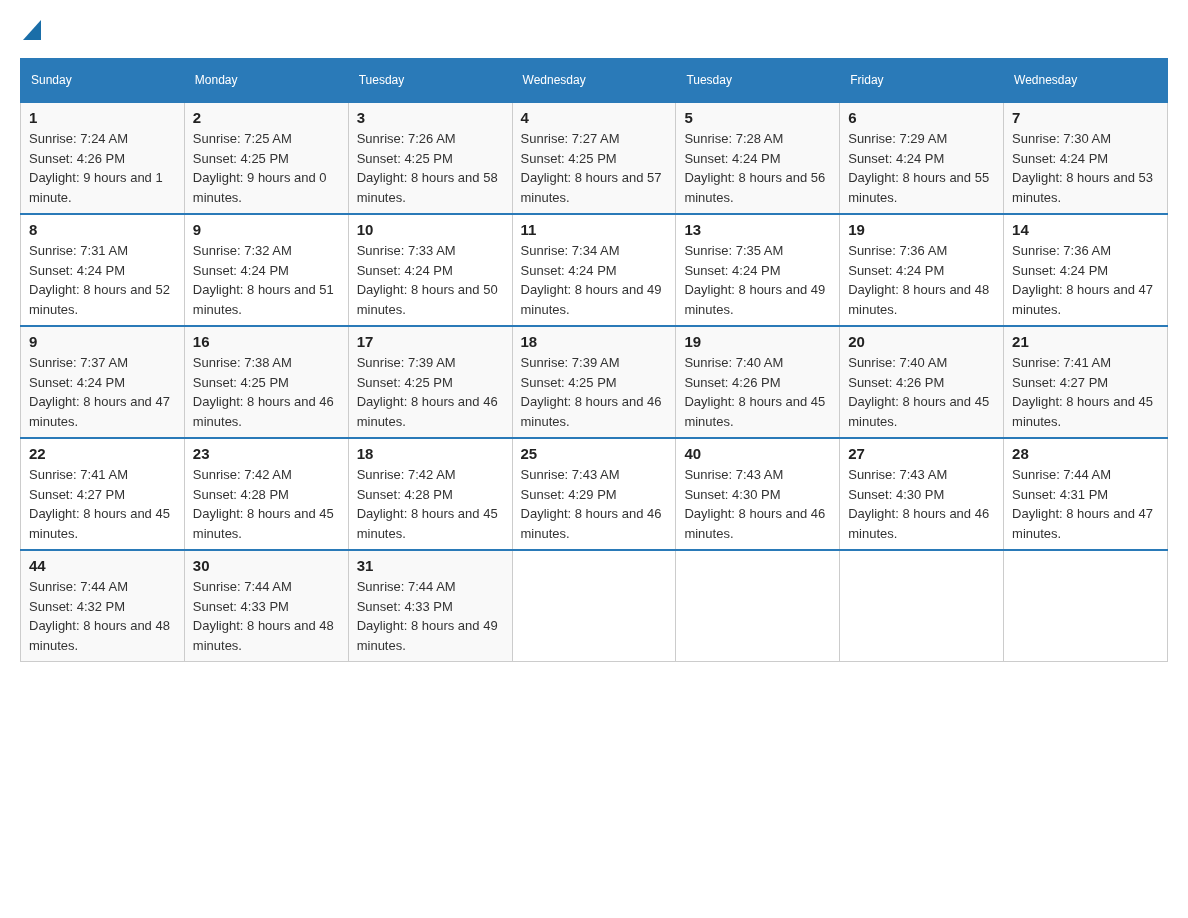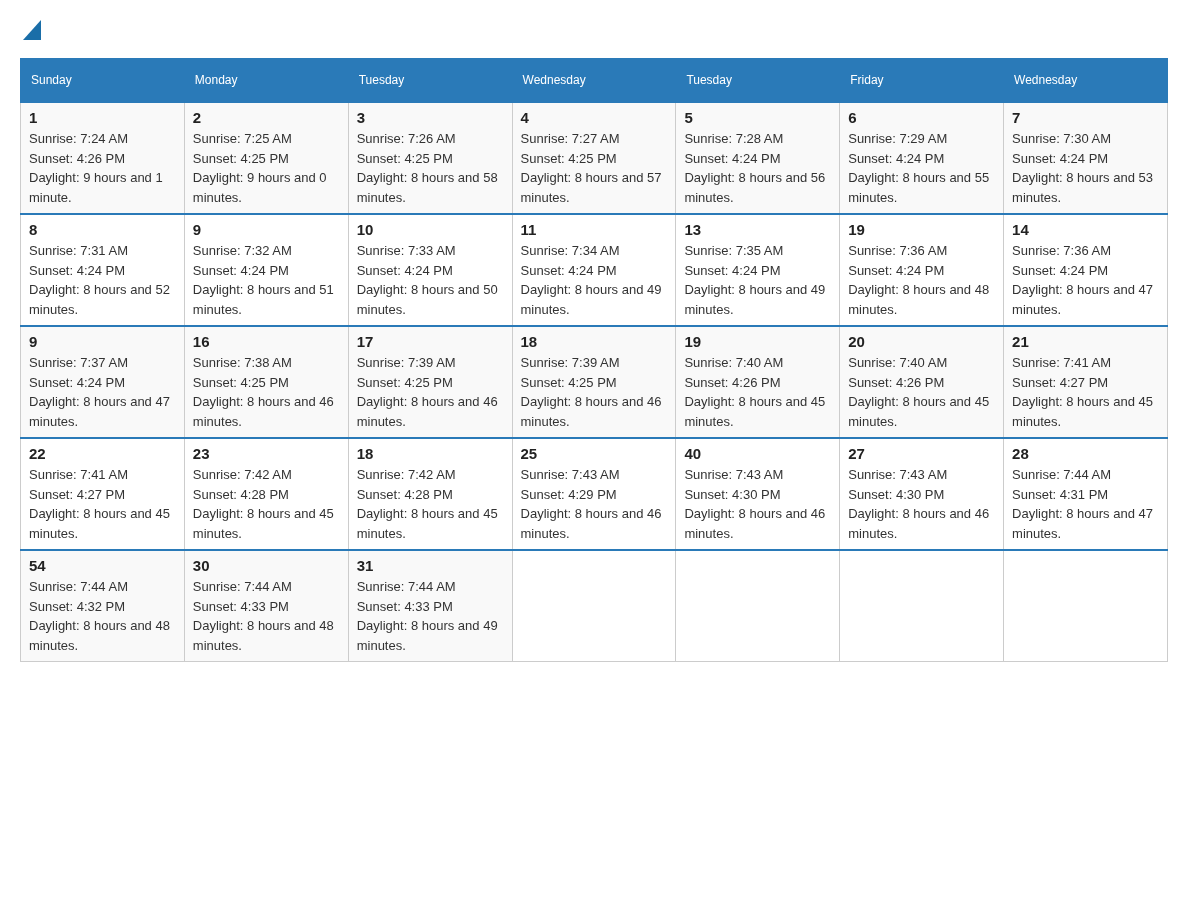--- a/index.html
+++ b/index.html
@@ -361,21 +361,21 @@
         <span class="day-number">28</span>
         <div class="day-info">
           Sunrise: 7:44 AM<br>
           Sunset: 4:31 PM<br>
           Daylight: 8 hours and 47 minutes.
         </div>
       </td>
       </tr>
       <tr class="week-row">
         <td>
-        <span class="day-number">54</span>
+        <span class="day-number">44</span>
         <div class="day-info">
           Sunrise: 7:44 AM<br>
           Sunset: 4:32 PM<br>
           Daylight: 8 hours and 48 minutes.
         </div>
       </td>
         <td>
         <span class="day-number">30</span>
         <div class="day-info">
           Sunrise: 7:44 AM<br>

